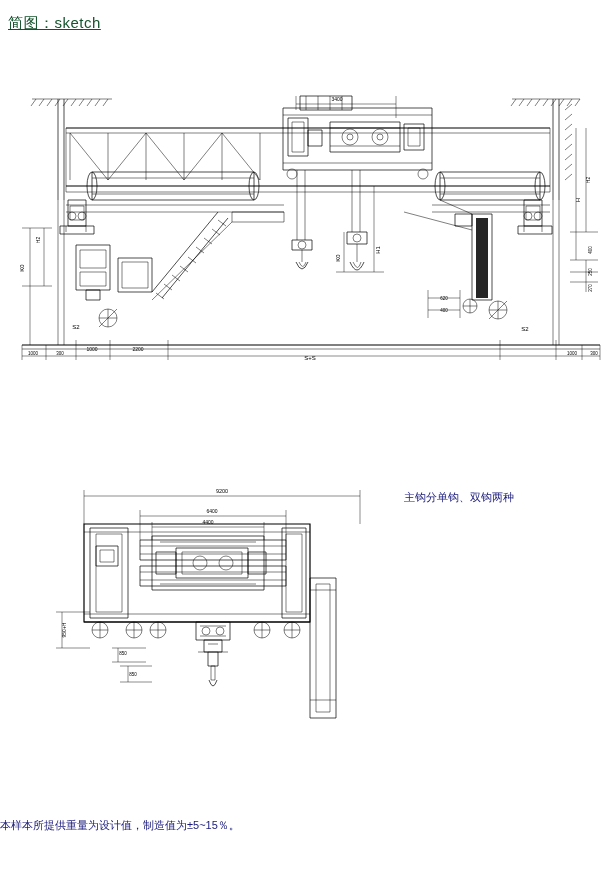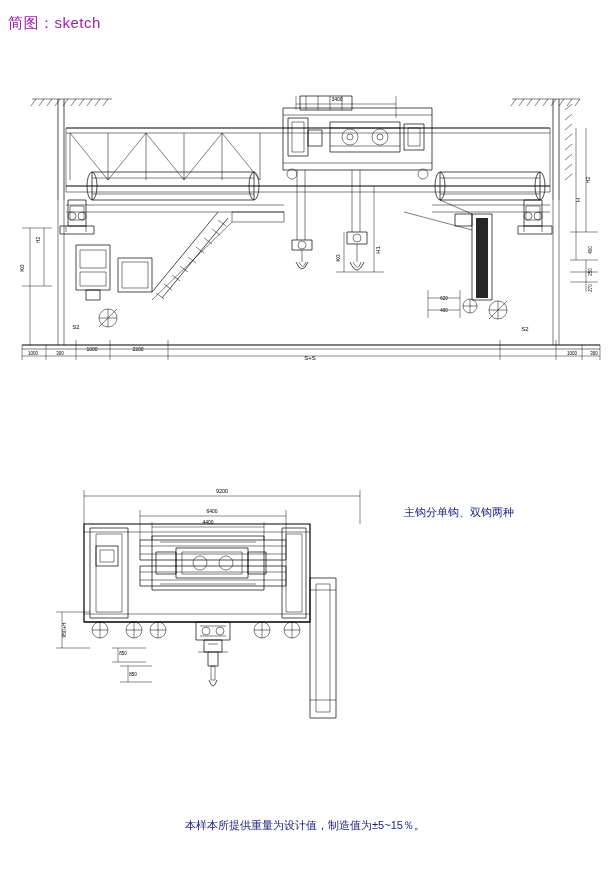--- a/index.html
+++ b/index.html
@@ -18,37 +18,37 @@
   .page {
     position: absolute;
     inset: 0;
   }
   .title {
     position: absolute;
     left: 8px;
     top: 14px;
     font-size: 15px;
     letter-spacing: 0.5px;
-    color: #a21caf;
+    color: #14532d;
     white-space: nowrap;
+    text-decoration: underline;
   }
   .note-cn {
     position: absolute;
     left: 404px;
     top: 490px;
     font-size: 11px;
     color: #1a1a7a;
     white-space: nowrap;
-    margin-top: 15px;
   }
   .footnote {
     position: absolute;
     left: 0;
     width: 610px;
-    text-align: center;
+    text-align: left;
     color: #1a1a7a;
   }
   .footnote.cn {
     top: 818px;
     font-size: 11px;
   }
   .footnote.en {
     top: 838px;
     font-size: 11px;
     font-family: "Liberation Serif", serif;

